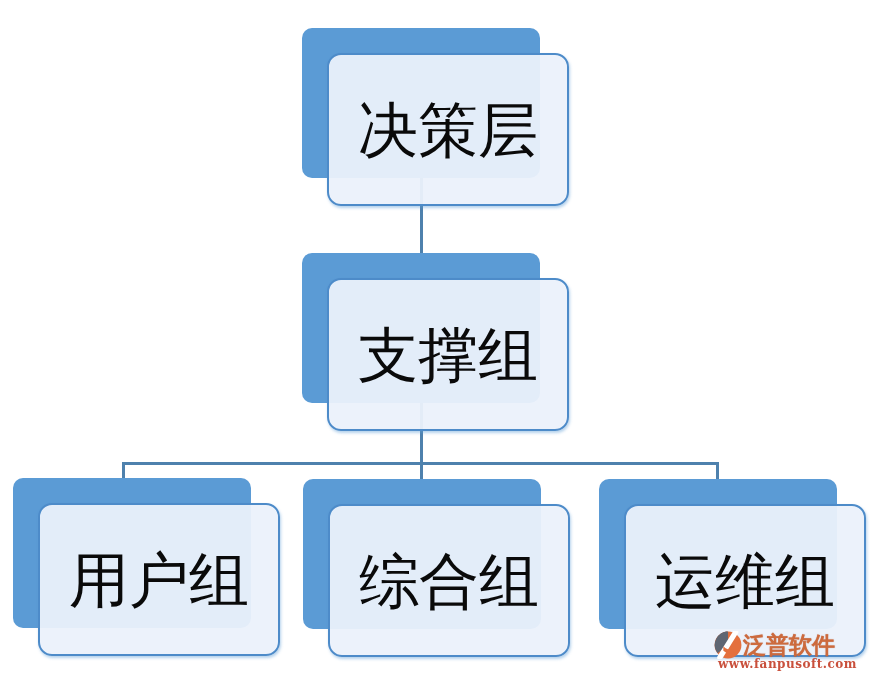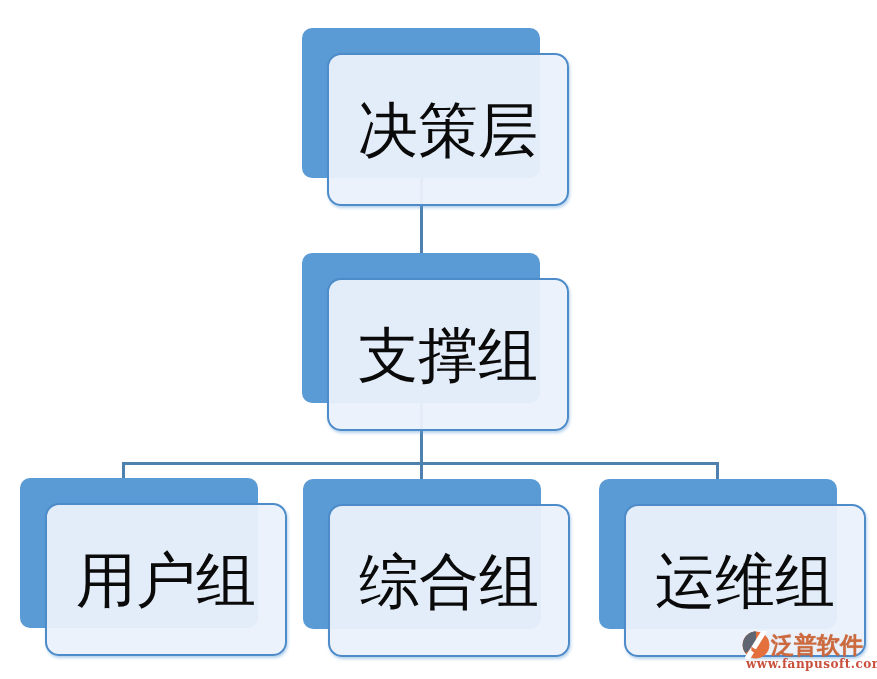--- a/index.html
+++ b/index.html
@@ -41,27 +41,27 @@
     line-height:1;
     color:#0a0a0a;
     letter-spacing:0px;
     white-space:nowrap;
     font-family:"DejaVu Serif", serif;
   }
 
   
   #node-decision { left:302px; top:28px;  }
   #node-support  { left:302px; top:253px;padding-left:30px; }
-  #node-user     { left:20px;  top:478px;padding-left:12px; }
+  #node-user     { left:13px;  top:478px;padding-left:12px; }
   #node-general  { left:303px; top:479px; }
   #node-ops      { left:599px; top:479px; }
 
   
   .logo {
-    position:absolute; left:742px; top:631px;
+    position:absolute; left:714px; top:631px;
     z-index:5; width:135px;
   }
   .logo-row { display:flex; align-items:center; }
   .logo-icon { width:28px; height:28px; flex:0 0 28px; margin-right:1px; }
   .logo-brand {
     font-family:"DejaVu Sans", sans-serif;
     font-weight:bold;
     font-size:23px;
     line-height:1;
     color:#cd6a3d;

